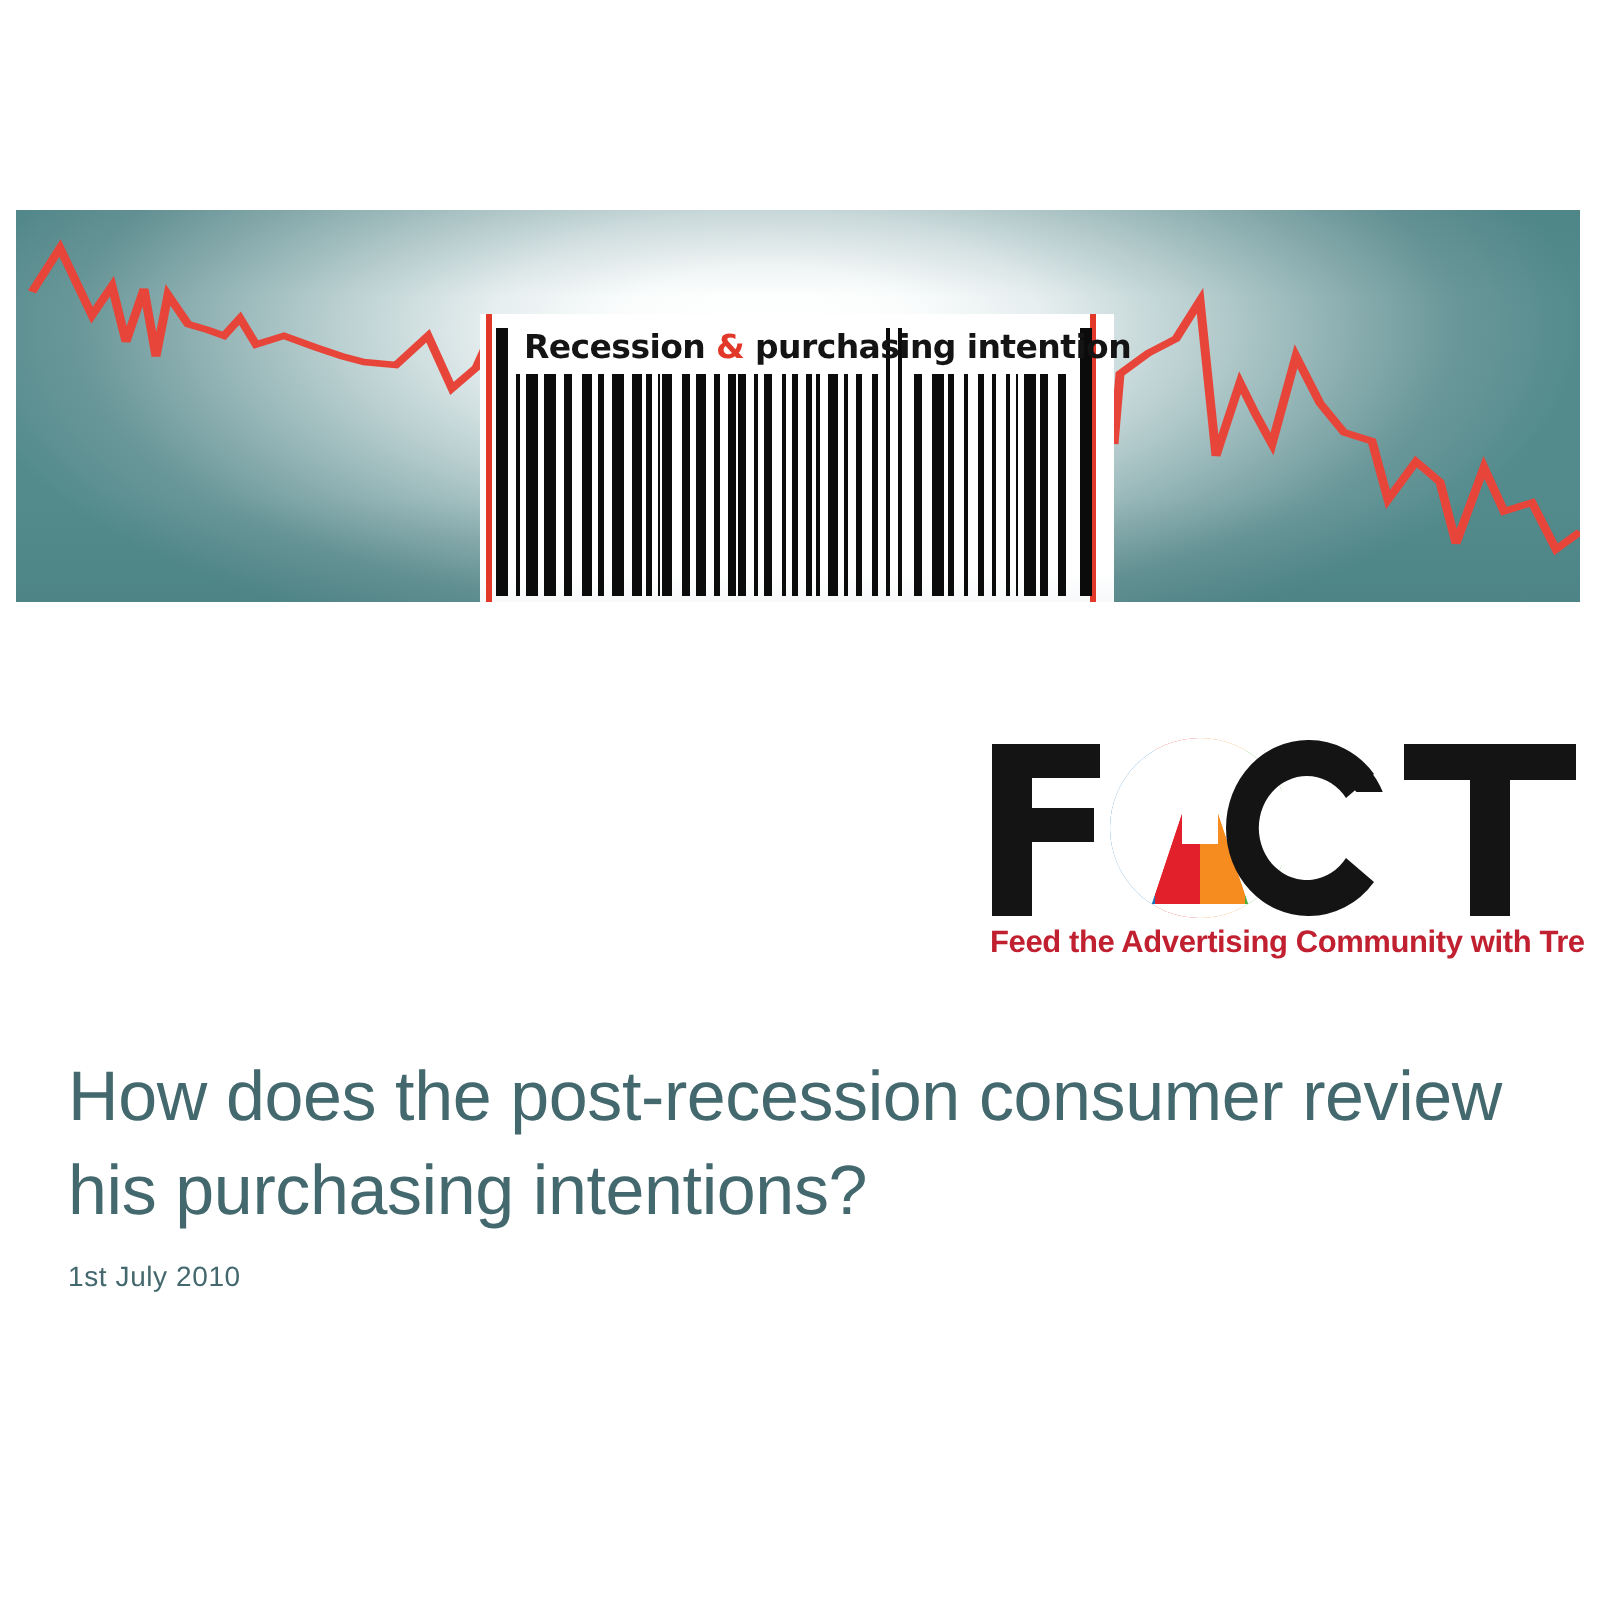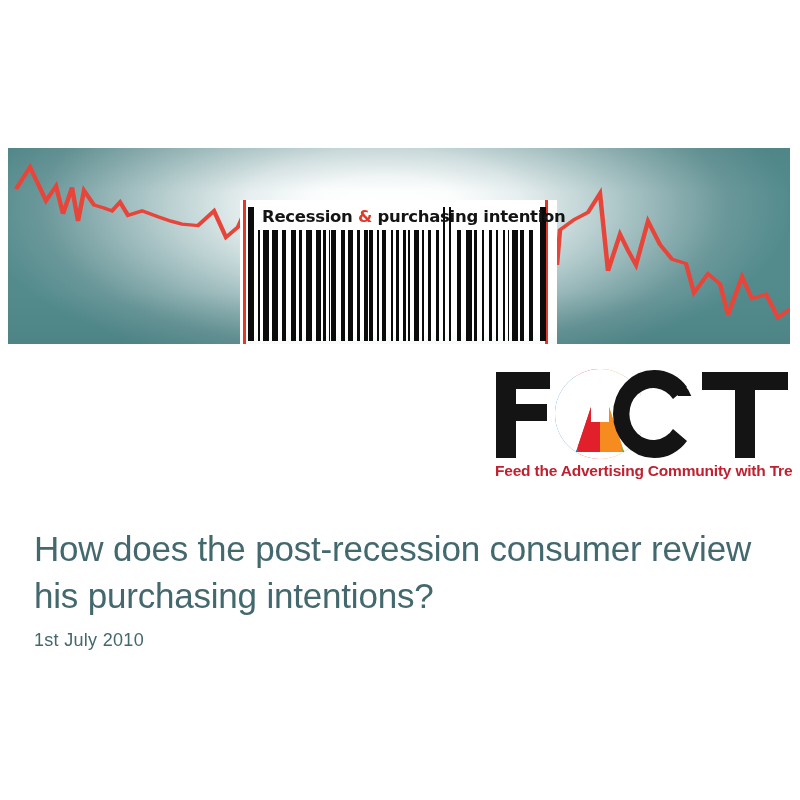--- a/index.html
+++ b/index.html
@@ -27,21 +27,20 @@
     background:
       radial-gradient(ellipse 52% 88% at 48% 30%,
         #ffffff 0%,
         #fbfdfd 18%,
         #e6eeef 34%,
         #bcd1d2 52%,
         #8fb1b3 70%,
         #6b989a 84%,
         #538b8d 100%),
       linear-gradient(160deg, #5d9193 0%, #4e8688 55%, #4a8183 100%);
-    margin-top: 43px;
   }
   #banner-vignette {
     position: absolute;
     inset: 0;
     background: linear-gradient(to bottom, rgba(60,110,112,0.18) 0%, rgba(60,110,112,0) 22%, rgba(60,110,112,0) 74%, rgba(58,106,108,0.22) 100%);
     pointer-events: none;
   }
   #banner-svg {
     position: absolute;
     inset: 0;
@@ -120,21 +119,21 @@
     line-height: 47px;
     font-weight: 400;
     color: #43686d;
     letter-spacing: -0.2px;
   }
   #subdate {
     position: absolute;
     left: 34px;
     top: 630px;
     font-family: "Liberation Sans", sans-serif;
-    font-size: 18px;
+    font-size: 14px;
     font-weight: 400;
     color: #43686d;
     letter-spacing: 0.3px;
   }
 </style>
 </head>
 <body>
 
 <div id="banner">
 

